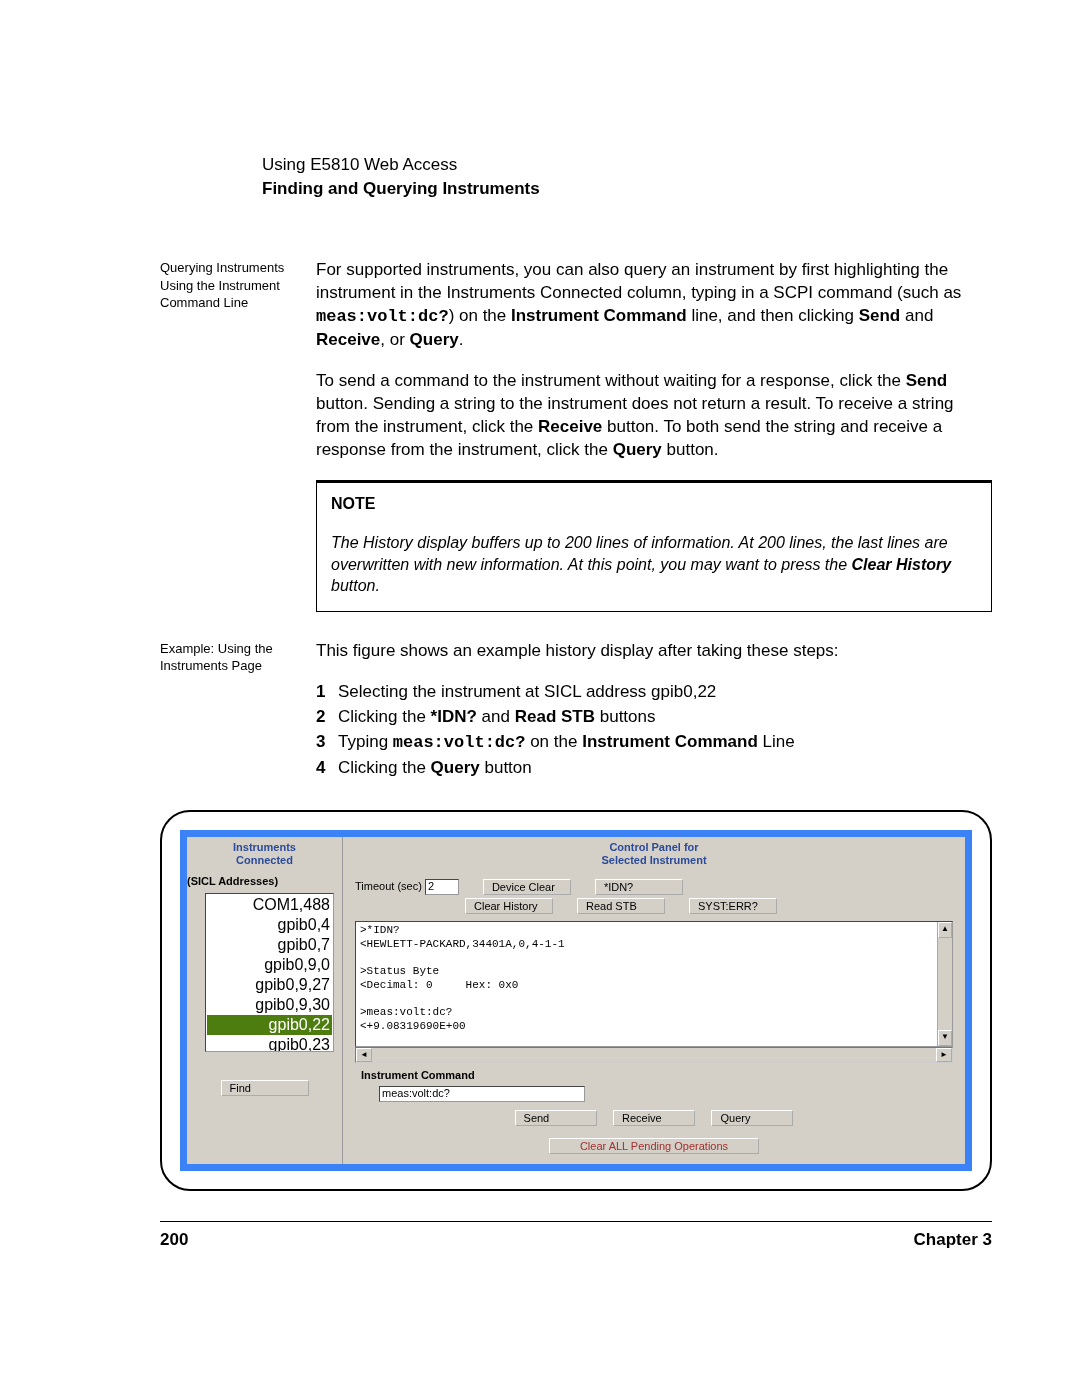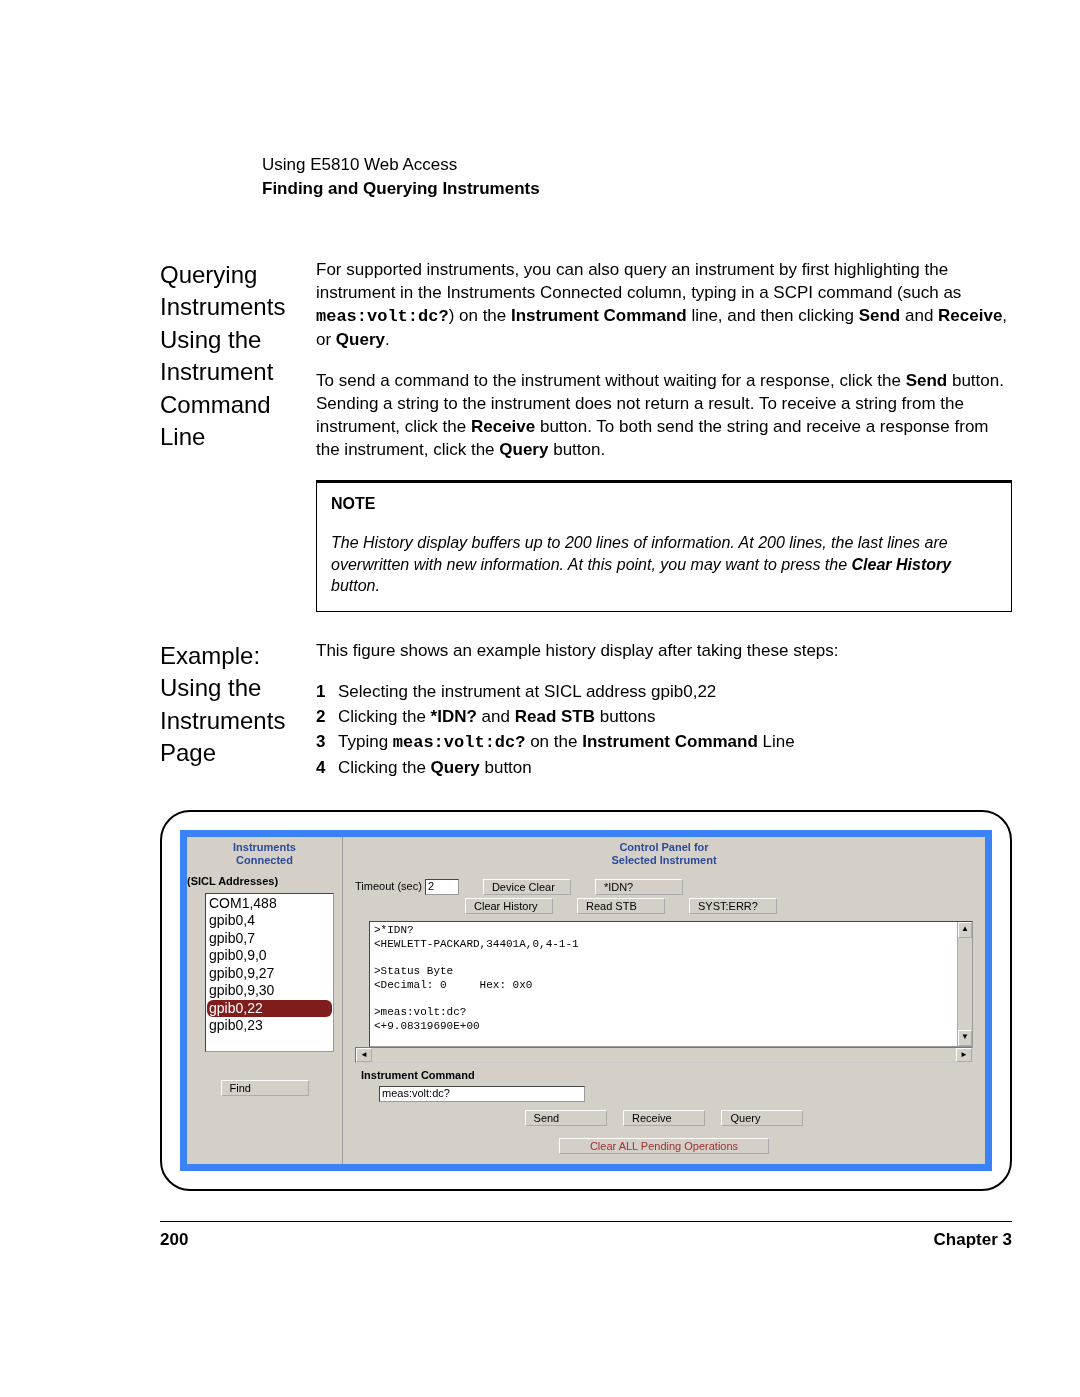--- a/index.html
+++ b/index.html
@@ -8,42 +8,42 @@
     background: #fff;
     font-family: Arial, Helvetica, sans-serif;
     color: #000;
   }
   .page {
     width: 1080px;
     height: 1397px;
     margin: 0 auto;
     position: relative;
     box-sizing: border-box;
-    padding: 155px 68px 80px 160px;
+    padding: 155px 88px 80px 160px;
   }
   .header-block {
     margin-left: 102px;
     margin-bottom: 60px;
   }
   .header-top {
     font-size: 17px;
     margin-bottom: 4px;
   }
   .header-title {
     font-size: 17px;
     font-weight: bold;
   }
   .section {
     display: flex;
     margin-bottom: 28px;
   }
   .side-heading {
     width: 146px;
     flex: 0 0 146px;
-    font-size: 24px;
+    font-size: 13px;
     line-height: 1.35;
     padding-right: 10px;
   }
   .body-text {
     flex: 1;
     font-size: 17px;
     line-height: 1.35;
   }
   .body-text p {
     margin: 0 0 18px 0;
@@ -121,31 +121,31 @@
     font-size: 11px;
     font-weight: bold;
     padding: 4px 0 4px 0;
   }
   .address-list {
     background: #fff;
     border: 1px inset #999;
     margin: 2px 8px 0 18px;
     height: 155px;
     overflow: hidden;
-    font-size: 14px;
+    font-size: 16px;
     line-height: 1.25;
     padding: 1px;
+    text-align: right;
   }
   .address-list div {
     padding: 0 2px;
   }
   .address-list .selected {
-    background: #7f1d1d;
+    background: #4d7c0f;
     color: #fff;
-    border-radius: 6px;
   }
   .find-row {
     text-align: center;
     margin-top: 26px;
   }
   .ui-btn {
     font-size: 11px;
     background: #d4d0c8;
     border: 1px outset #fff;
     padding: 1px 8px;
@@ -179,21 +179,20 @@
     background: #fff;
     border: 1px inset #999;
     height: 120px;
     font-family: "Courier New", monospace;
     font-size: 11px;
     padding: 2px 14px 2px 4px;
     line-height: 1.25;
     white-space: pre;
     overflow: hidden;
     position: relative;
-    margin-left: 14px;
   }
   .vscroll {
     position: absolute;
     right: 1px;
     top: 1px;
     bottom: 17px;
     width: 14px;
     background: #d4d0c8;
     border-left: 1px solid #aaa;
   }

